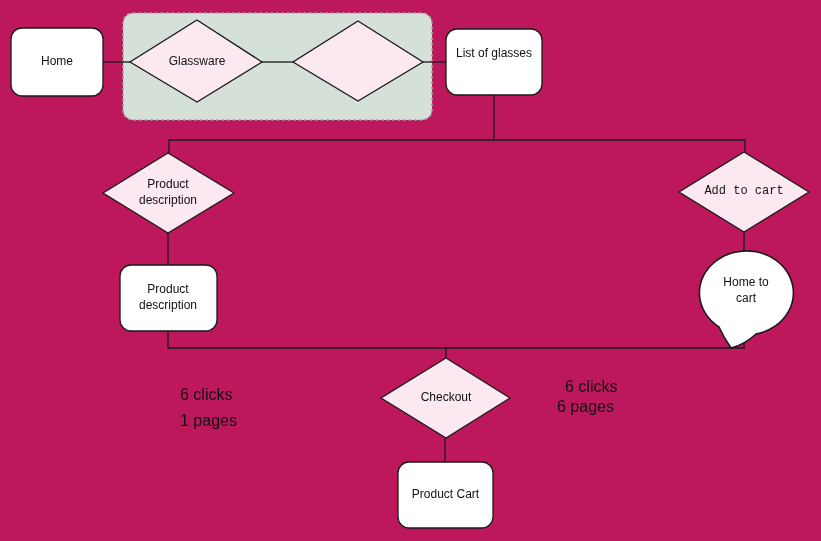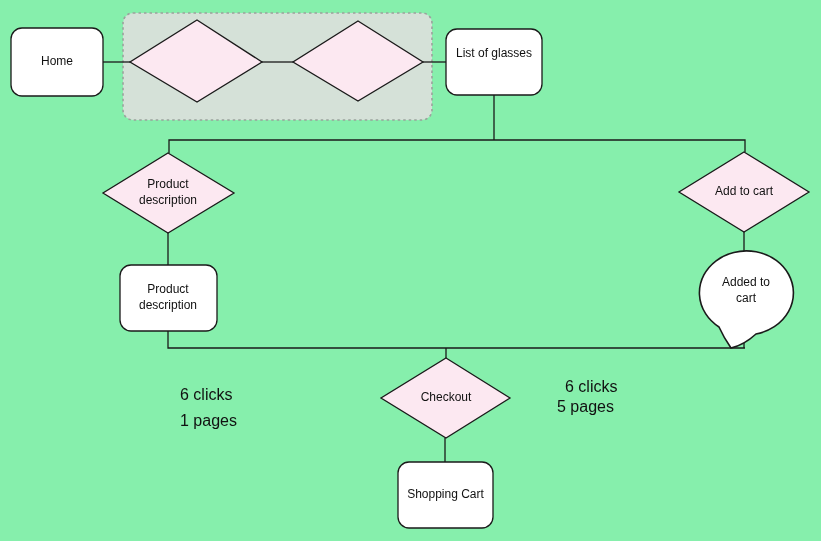--- a/index.html
+++ b/index.html
@@ -5,21 +5,21 @@
   html, body {
     margin: 0;
     padding: 0;
     background: #ffffff;
     font-family: "Liberation Sans", sans-serif;
   }
   .canvas {
     position: relative;
     width: 821px;
     height: 541px;
-    background: #86efac;
+    background: #be185d;
     overflow: hidden;
   }
   .canvas svg {
     position: absolute;
     left: 0;
     top: 0;
   }
   .node-label {
     position: absolute;
     display: flex;
@@ -78,39 +78,40 @@
 
     <path d="M 719 327 A 47 42 0 1 1 756 334 Q 744 345 731 348 Q 724 338 719 327 Z" fill="#ffffff" stroke="#1a1a1a" stroke-width="1.6"></path>
 
     <polygon points="446,358 510,398 446,438 381,398" fill="#fce8f1" stroke="#1a1a1a" stroke-width="1.3"></polygon>
 
     <rect x="398" y="462" width="95" height="66" rx="11" fill="#ffffff" stroke="#1a1a1a" stroke-width="1.3"></rect>
   </svg>
 
   <div class="node-label" style="left:11px; top:28px; width:92px; height:68px;">Home</div>
 
+  <div class="node-label" style="left:146px; top:34px; width:102px; height:56px;">Glassware</div>
 
 
   <div class="node-label" style="left:446px; top:29px; width:96px; height:49px;">List of glasses</div>
 
   <div class="node-label" style="left:128px; top:165px; width:80px; height:56px;">Product description</div>
 
-  <div class="node-label" style="left:694px; top:164px; width:100px; height:56px;">Add to cart</div>
+  <div class="node-label" style="left:694px; top:164px; width:100px; height:56px;font-family:Liberation Mono, monospace;">Add to cart</div>
 
   <div class="node-label" style="left:129px; top:270px; width:78px; height:56px;">Product description</div>
 
-  <div class="node-label" style="left:714px; top:263px; width:64px; height:56px;">Added to cart</div>
+  <div class="node-label" style="left:714px; top:263px; width:64px; height:56px;">Home to cart</div>
 
   <div class="node-label" style="left:396px; top:370px; width:100px; height:56px;">Checkout</div>
 
-  <div class="node-label" style="left:398px; top:462px; width:95px; height:66px;">Shopping Cart</div>
+  <div class="node-label" style="left:398px; top:462px; width:95px; height:66px;">Product Cart</div>
 
   <div class="annotation annotation-left" style="left:180px; top:362px;">
     <span class="ann-line">6 clicks</span>
     <span class="ann-line">1 pages</span>
   </div>
 
   <div class="annotation annotation-right" style="left:557px; top:354px;">
     <span class="ann-line">6 clicks</span>
-    <span class="ann-line">5 pages</span>
+    <span class="ann-line">6 pages</span>
   </div>
 
 </div>
 
 </body></html>

